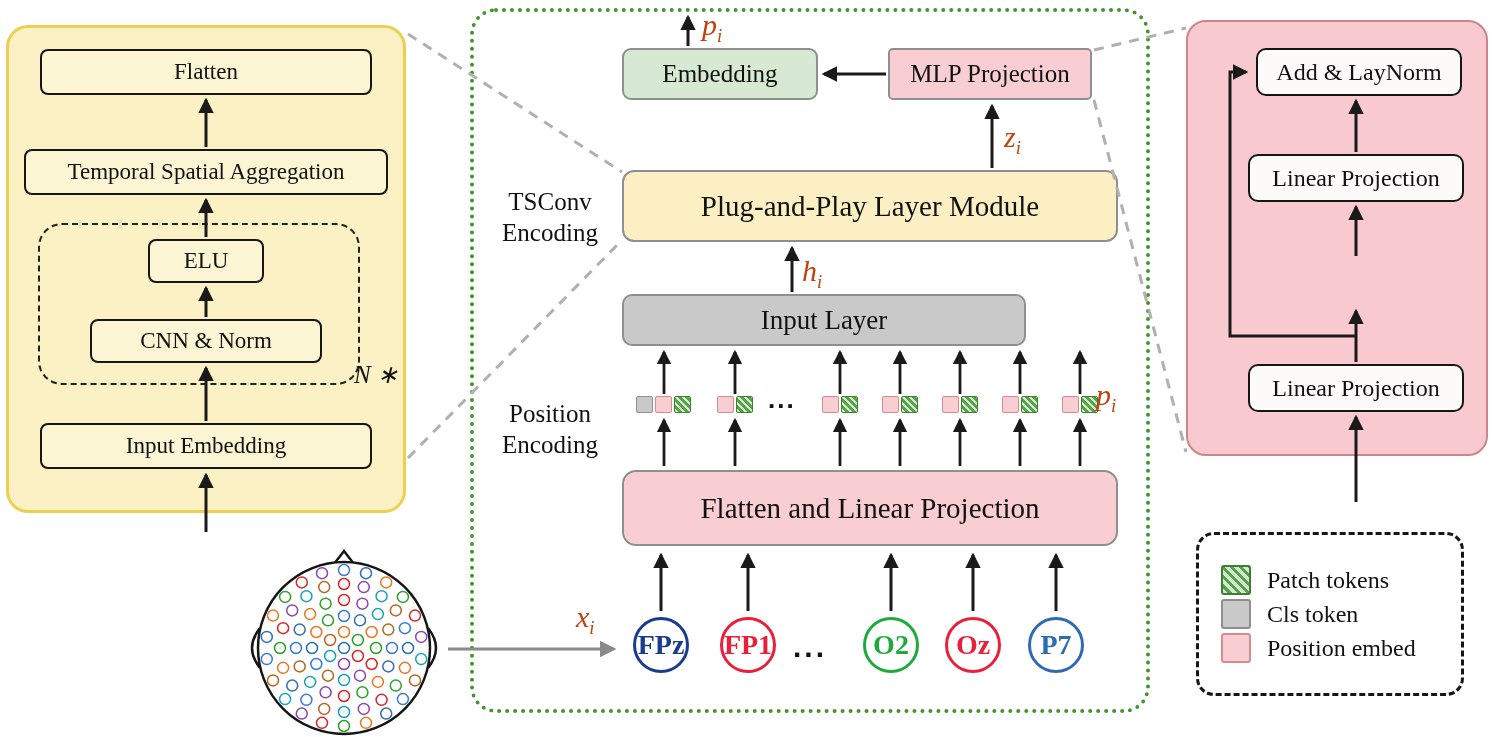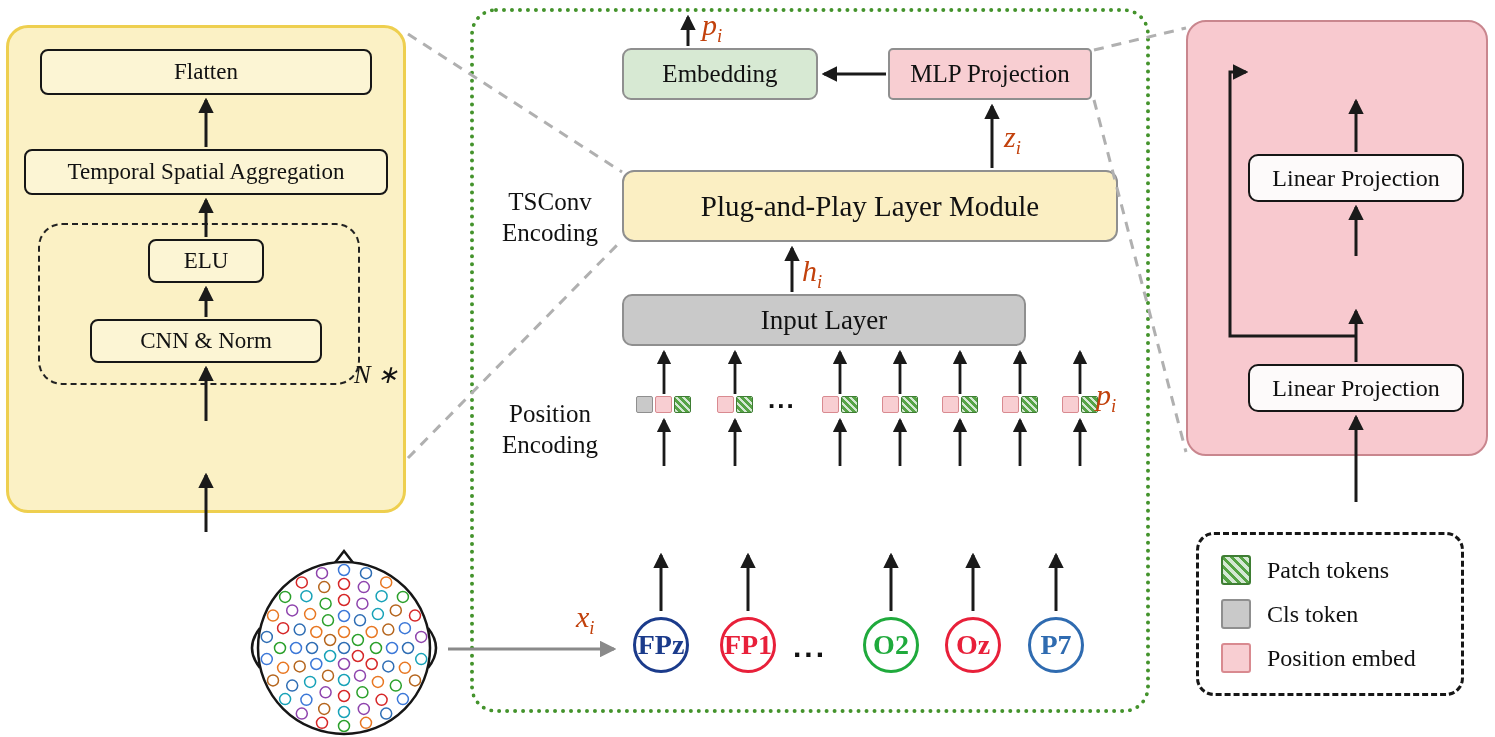--- a/index.html
+++ b/index.html
@@ -55,21 +55,21 @@
   
   .panel-right { position:absolute; left:1186px; top:20px; width:302px; height:436px;
     background:var(--panel-pink,#f8c9cf); border:2.5px solid var(--pink-border,#c9868e);
     border-radius:20px; z-index:1; }
   .rblk { position:absolute; display:flex; align-items:center; justify-content:center;
     background:#fdfafa; border:2.5px solid #161616; border-radius:10px; font-size:24px; color:#111; z-index:2; }
 
   
   .legend { position:absolute; left:1196px; top:532px; width:268px; height:164px;
     border:3px dashed #161616; border-radius:18px; background:#fff; z-index:2;
-    display:flex; flex-direction:column; justify-content:center; gap:14px; padding-left:22px; }
+    display:flex; flex-direction:column; justify-content:center; gap:4px; padding-left:22px; }
   .legend-item { display:flex; align-items:center; gap:16px; }
   .sw { width:30px; height:30px; border:2.2px solid var(--bd,#555); border-radius:3px; background:var(--fill,#ccc); flex:0 0 auto; }
   .sw-patch { background:repeating-linear-gradient(45deg, var(--fill,#d5e8d4) 0 3.5px, var(--stripe,#56a345) 3.5px 6.5px); }
   .legend-label { font-size:24px; color:#111; }
 
   
   .montage { position:absolute; left:238px; top:548px; z-index:1; }
 </style>
 </head>
 <body>
@@ -79,25 +79,27 @@
   <div class="panel-left"></div>
   <div class="panel-center"></div>
   <div class="panel-right"></div>
 
   <div class="lblk" style="left:40px;top:49px;width:332px;height:46px">Flatten</div>
   <div class="lblk" style="left:24px;top:149px;width:364px;height:46px">Temporal Spatial Aggregation</div>
   <div class="dashed-group"></div>
   <div class="lblk" style="left:148px;top:239px;width:116px;height:44px">ELU</div>
   <div class="lblk" style="left:90px;top:319px;width:232px;height:44px">CNN &amp; Norm</div>
   <div class="nstar">N ∗</div>
+  <div class="lblk" style="left:40px;top:423px;width:332px;height:46px">Input Embedding</div>
 
   <div class="box box-embedding">Embedding</div>
   <div class="box box-mlp">MLP Projection</div>
   <div class="box box-conv">Plug-and-Play Layer Module</div>
   <div class="box box-input">Input Layer</div>
+  <div class="box box-flatten">Flatten and Linear Projection</div>
 
   <div class="side-label lbl-tsconv">
     <div>TSConv</div>
     <div>Encoding</div>
   </div>
   <div class="side-label lbl-position">
     <div>Position</div>
     <div>Encoding</div>
   </div>
 
@@ -150,20 +152,21 @@
   <div class="chan" style="left: 863px; --cc: #1faa3c;">
       <span>O2</span>
     </div>
   <div class="chan" style="left: 945px; --cc: #e8203a;">
       <span>Oz</span>
     </div>
   <div class="chan" style="left: 1028px; --cc: #2f6bb0;">
       <span>P7</span>
     </div>
 
+  <div class="rblk" style="left:1256px;top:48px;width:206px;height:48px">Add &amp; LayNorm</div>
   <div class="rblk" style="left:1248px;top:154px;width:216px;height:48px">Linear Projection</div>
   <div class="rblk" style="left:1248px;top:364px;width:216px;height:48px">Linear Projection</div>
 
   <div class="legend">
     <div class="legend-item">
       <span class="sw sw-patch" style="--fill: #d5e8d4; --stripe: #56a345; --bd: #3e7d33;"></span>
       <span class="legend-label">Patch tokens</span>
     </div>
     <div class="legend-item">
       <span class="sw" style="--fill: #c9c9c9; --bd: #8f8f8f;"></span>

